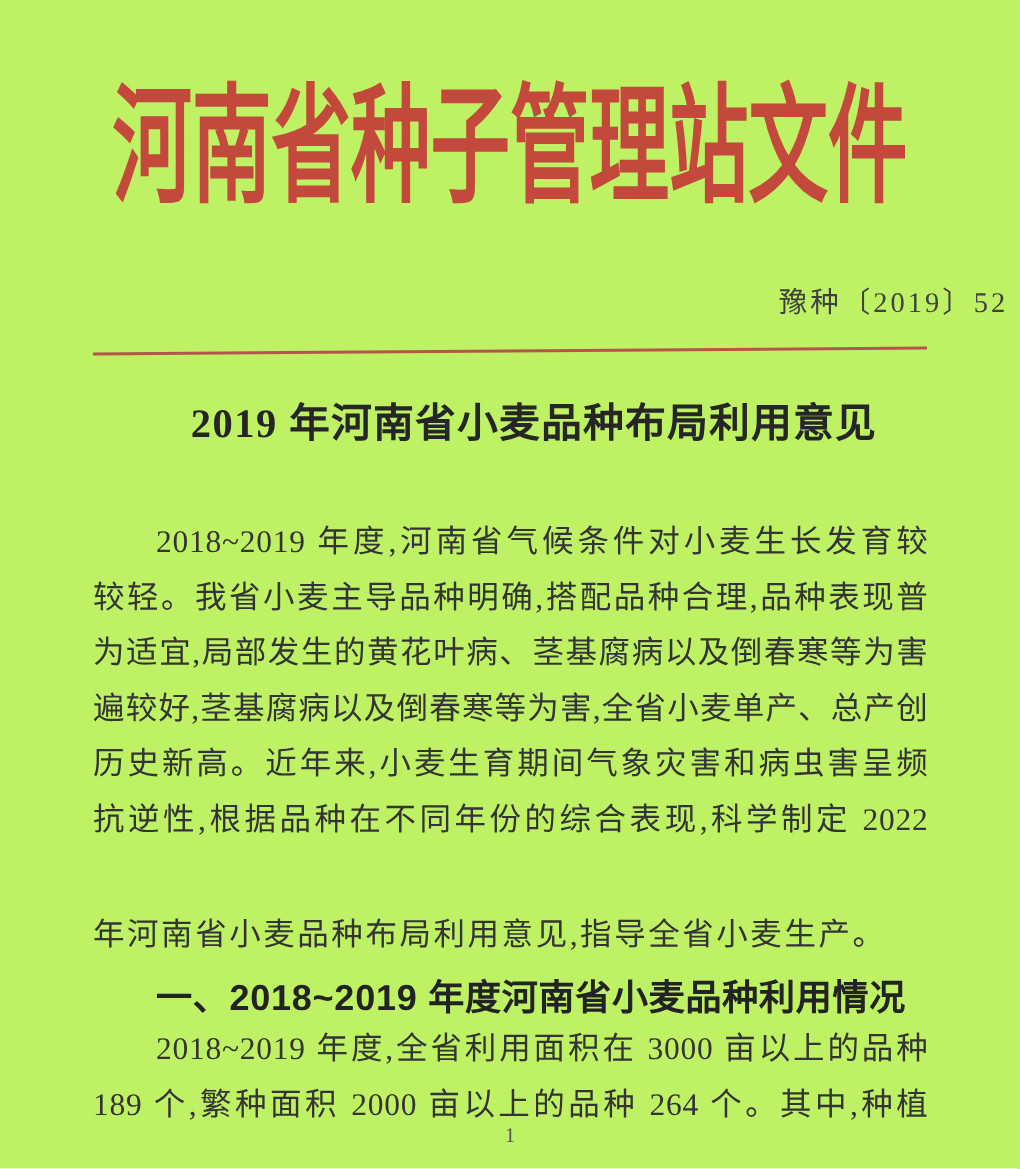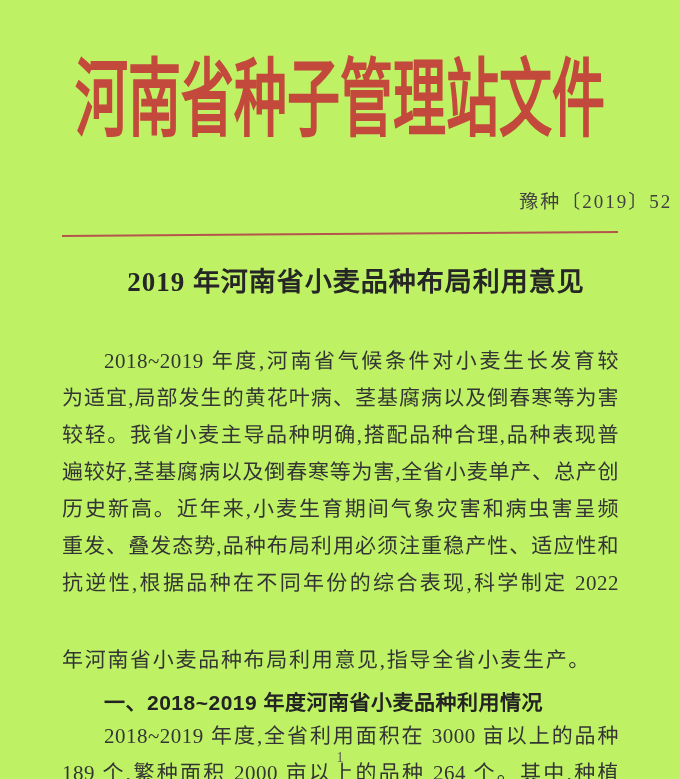--- a/index.html
+++ b/index.html
@@ -90,21 +90,21 @@
     text-align-last: left;
     letter-spacing: 1.7px;
     margin-top: 40px;
   }
   .section-heading {
     margin-top: 9px;
     height: 30px;
     line-height: 30px;
     font-family: "Liberation Sans", "DejaVu Sans", sans-serif;
     font-weight: bold;
-    font-size: 21px;
+    font-size: 24px;
     letter-spacing: 0.5px;
     color: #232323;
     text-indent: 42px;
     overflow: hidden;
   }
   .page-number {
     position: absolute;
     top: 750px;
     left: 0;
     width: 100%;
@@ -123,25 +123,24 @@
   </div>
 
   <div class="doc-number">豫种〔2019〕52 号</div>
 
   <div class="red-rule"></div>
 
   <div class="doc-title">2019 年河南省小麦品种布局利用意见</div>
 
   <div class="body-block">
     <div class="bline indent">2018~2019 年度,河南省气候条件对小麦生长发育较</div>
+    <div class="bline">较轻。我省小麦主导品种明确,搭配品种合理,品种表现普</div>
     <div class="bline">为适宜,局部发生的黄花叶病、茎基腐病以及倒春寒等为害</div>
-    <div class="bline">较轻。我省小麦主导品种明确,搭配品种合理,品种表现普</div>
     <div class="bline">遍较好,茎基腐病以及倒春寒等为害,全省小麦单产、总产创</div>
     <div class="bline">历史新高。近年来,小麦生育期间气象灾害和病虫害呈频发、</div>
-    <div class="bline">重发、叠发态势,品种布局利用必须注重稳产性、适应性和</div>
     <div class="bline">抗逆性,根据品种在不同年份的综合表现,科学制定 2022</div>
     <div class="bline para-end">年河南省小麦品种布局利用意见,指导全省小麦生产。</div>
 
     <div class="section-heading">一、2018~2019 年度河南省小麦品种利用情况</div>
 
     <div class="bline indent">2018~2019 年度,全省利用面积在 3000 亩以上的品种</div>
     <div class="bline">189 个,繁种面积 2000 亩以上的品种 264 个。其中,种植</div>
   </div>
 
   <div class="page-number">1</div>

